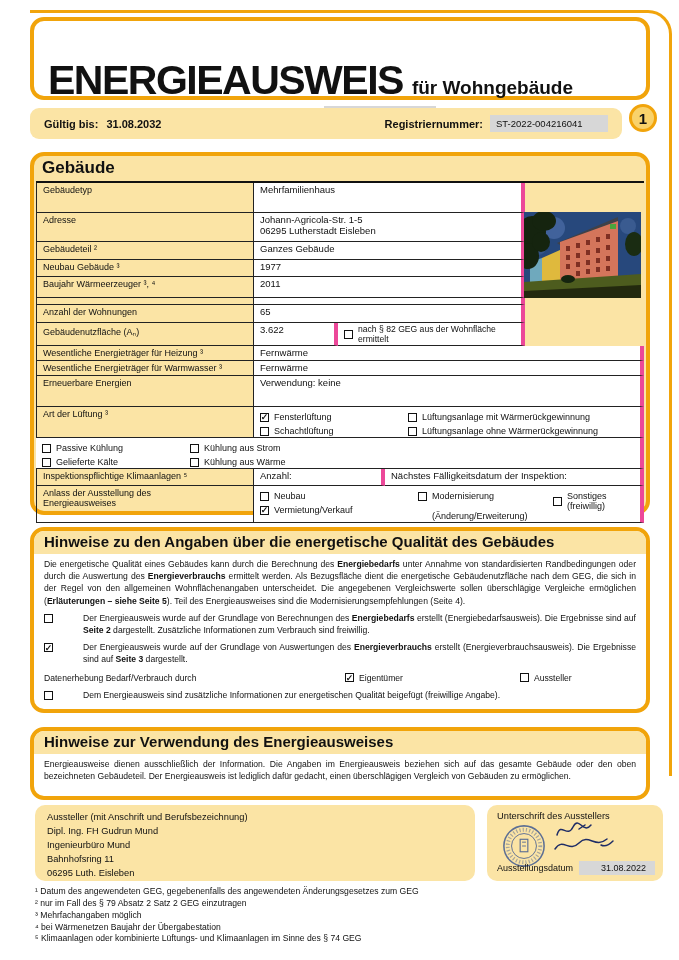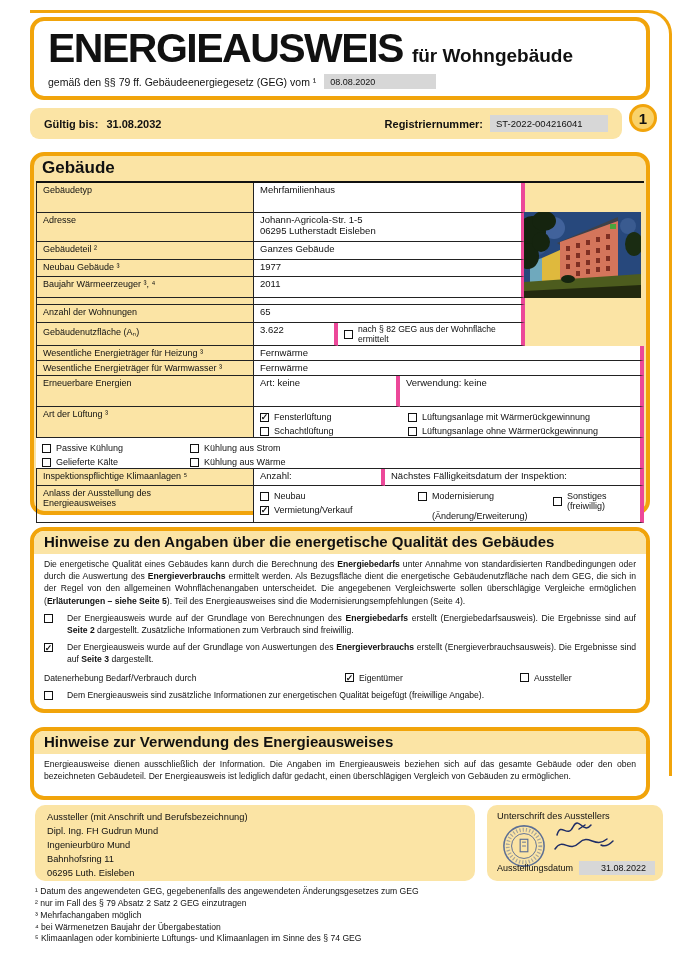--- a/index.html
+++ b/index.html
@@ -7,21 +7,21 @@
        font-family:"Liberation Sans",sans-serif;color:#111;}
   .abs{position:absolute;box-sizing:border-box;}
   
   .pageframe{left:30px;top:10px;width:642px;height:766px;
     border-top:3px solid #F1A40B;border-right:3px solid #F1A40B;
     border-top-right-radius:24px;pointer-events:none;}
   
   .headerbox{left:30px;top:17px;width:620px;height:83px;background:#fff;
     border:4px solid #F1A40B;border-radius:14px;padding:5px 14px 4px;}
   .h1row{display:flex;align-items:baseline;gap:9px;margin-top:1px;}
-  .h1{font-size:41px;font-weight:bold;letter-spacing:-1.5px;line-height:1.05;white-space:nowrap;}
+  .h1{font-size:41px;font-weight:bold;letter-spacing:-1.5px;line-height:1.05;white-space:nowrap;margin-top:32px;}
   .h1b{font-size:19px;font-weight:bold;white-space:nowrap;}
   .lawrow{display:flex;align-items:center;gap:8px;margin-top:4px;font-size:10.5px;}
   .gval{background:#D7D7D7;}
   .lawdate{width:106px;height:15px;font-size:9px;display:flex;align-items:center;padding-left:6px;}
   
   .validitybar{left:30px;top:108px;width:592px;height:31px;background:#FBE4A5;border-radius:9px;
     display:flex;align-items:center;padding:0 14px;font-size:11px;font-weight:bold;}
   .regbox{width:112px;height:17px;font-weight:normal;font-size:9.5px;display:flex;align-items:center;
     padding-left:6px;margin-left:7px;}
   .pagecircle{left:629px;top:104px;width:28px;height:28px;border:3.5px solid #F1A40B;border-radius:50%;
@@ -46,21 +46,21 @@
       font-size:9px;line-height:8px;align-items:center;justify-content:center;margin-right:5px;
       flex:none;font-weight:bold;box-sizing:border-box;}
   .opt{display:flex;align-items:center;font-size:9px;margin-top:1px;}
   .optcol{display:flex;flex-direction:column;gap:3px;padding-top:3px;}
   .optcol.c1{width:148px;flex:none;}
   .photo{right:5px;top:56px;width:117px;height:86px;}
   
   .hbox{background:#fff;border:4px solid #F1A40B;border-radius:14px;overflow:hidden;}
   .hband{background:#FBE4A5;padding:2px 10px 4px;font-size:15px;font-weight:bold;}
   .hbody{padding:4px 10px 6px;font-size:8.6px;line-height:1.42;text-align:justify;}
-  .hitem{display:flex;gap:9px;margin-top:5px;align-items:flex-start;}
+  .hitem{display:flex;gap:25px;margin-top:5px;align-items:flex-start;}
   .hitem .cb{margin-top:2px;}
   .hitem .itxt{flex:1;}
   .drow{display:flex;margin-top:6px;align-items:center;}
   .dlabel{width:301px;flex:none;}
   .dopt1{width:175px;flex:none;display:flex;align-items:center;}
   .dopt2{display:flex;align-items:center;}
   
   .issuerbox{left:35px;top:805px;width:440px;height:76px;background:#FBE4A5;border-radius:10px;
     padding:6px 12px;font-size:9.3px;line-height:1.5;}
   .sigbox{left:487px;top:805px;width:176px;height:76px;background:#FBE4A5;border-radius:10px;
@@ -159,21 +159,20 @@
       <div class="vc flexv h15">Fernwärme</div>
     </div>
 
     <div class="grow">
       <div class="lc h15">Wesentliche Energieträger für Warmwasser ³</div>
       <div class="vc flexv h15">Fernwärme</div>
     </div>
 
     <div class="grow">
       <div class="lc h31">Erneuerbare Energien</div>
-      <div class="vc h31" style="width:146px;flex:none;">Art: keine</div>
       <div class="vc flexv h31">Verwendung: keine</div>
     </div>
 
     <div class="grow">
       <div class="lc h29">Art der Lüftung ³</div>
       <div class="vc flexv h29" style="display:flex;">
         <div class="optcol c1">
           <div class="opt">
               <span class="cb">✓</span>
               <span>Fensterlüftung</span>

